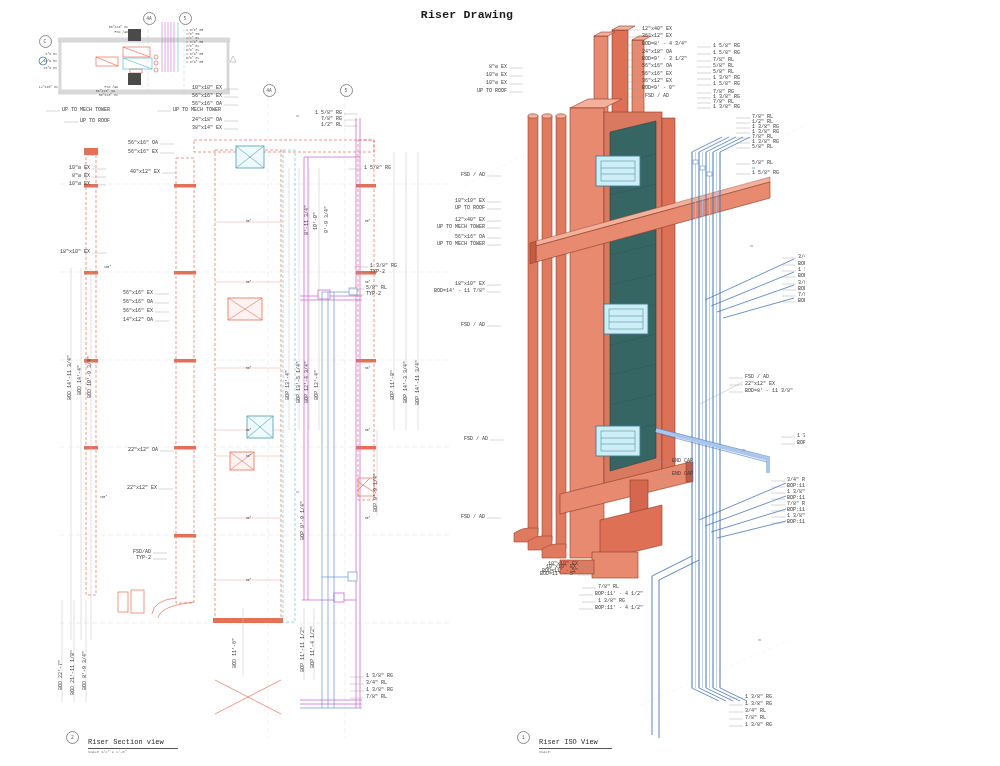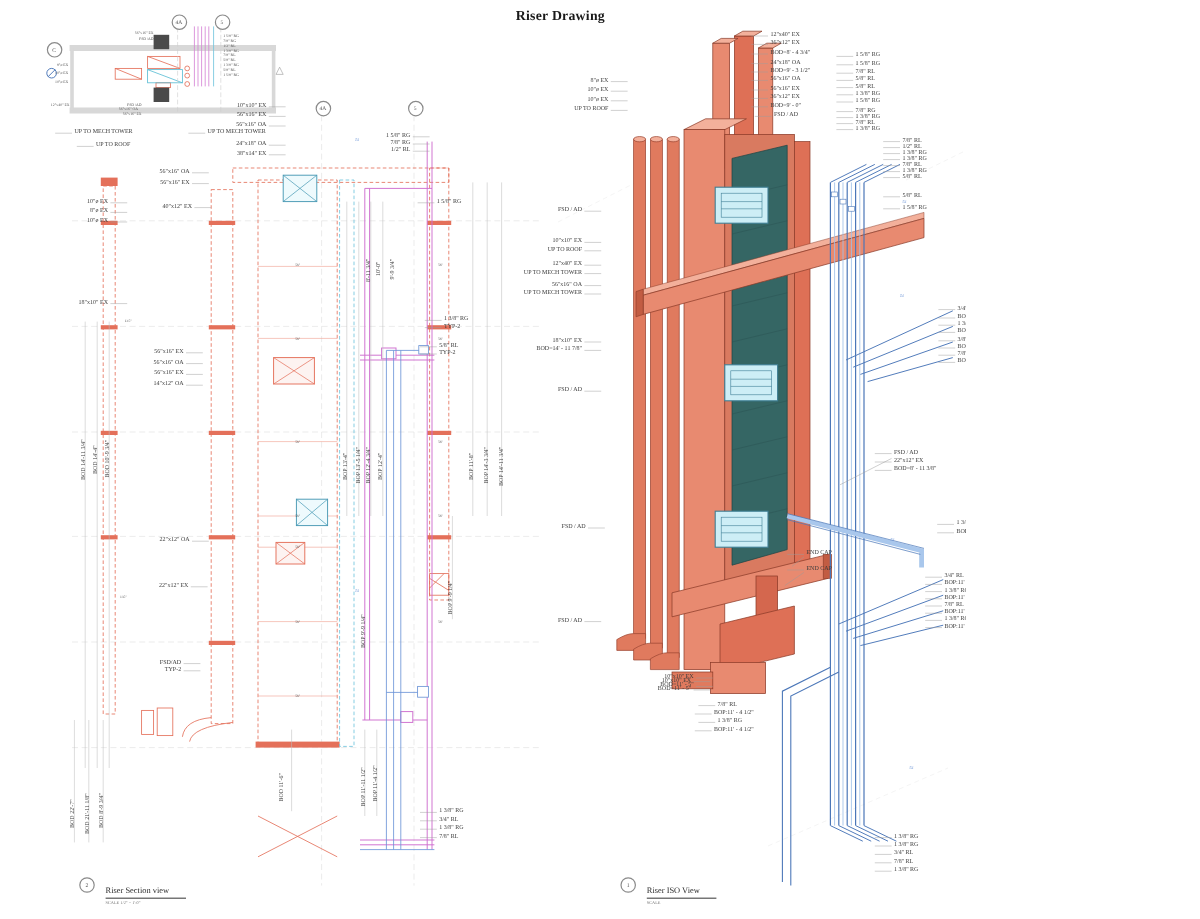--- a/index.html
+++ b/index.html
@@ -1,17 +1,17 @@
 <!DOCTYPE html>
 <html><head>
 <meta charset="utf-8">
 <style>
   html,body{margin:0;padding:0;background:#fff}
   .canvas{position:relative;width:805px;height:766px;background:#fff;overflow:hidden;
-          font-family:Liberation Serif, serif;color:#444}
+          font-family:Liberation Mono, monospace;color:#444}
   .title{position:absolute;left:382px;top:8px;width:170px;text-align:center;
          font-size:11.5px;font-weight:bold;color:#1a1a1a;letter-spacing:.2px}
   svg{position:absolute;left:0;top:0}
   .lbl{position:absolute;font-size:5px;line-height:5px;white-space:pre;color:#3c3c3c}
   .lbl.r{transform:translateX(-100%)}
   .lbl.rot{transform:rotate(-90deg);transform-origin:left bottom}
   #plan-labels .lbl{font-size:3.2px;line-height:3.4px;color:#555}
   .bub{position:absolute;width:11px;height:11px;border:0.7px solid #8a8a8a;border-radius:50%;
        background:#fff;font-size:4.6px;display:flex;align-items:center;justify-content:center;color:#555}
   .cap{position:absolute}

